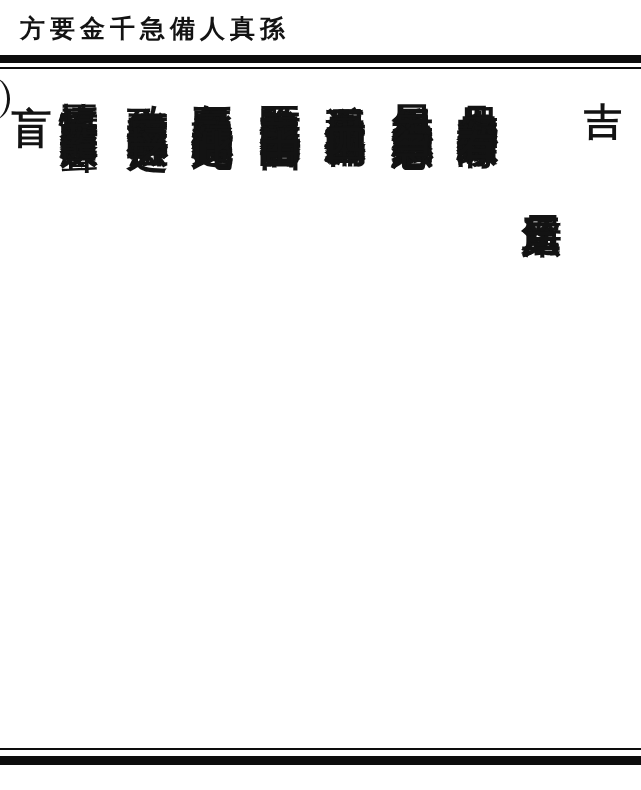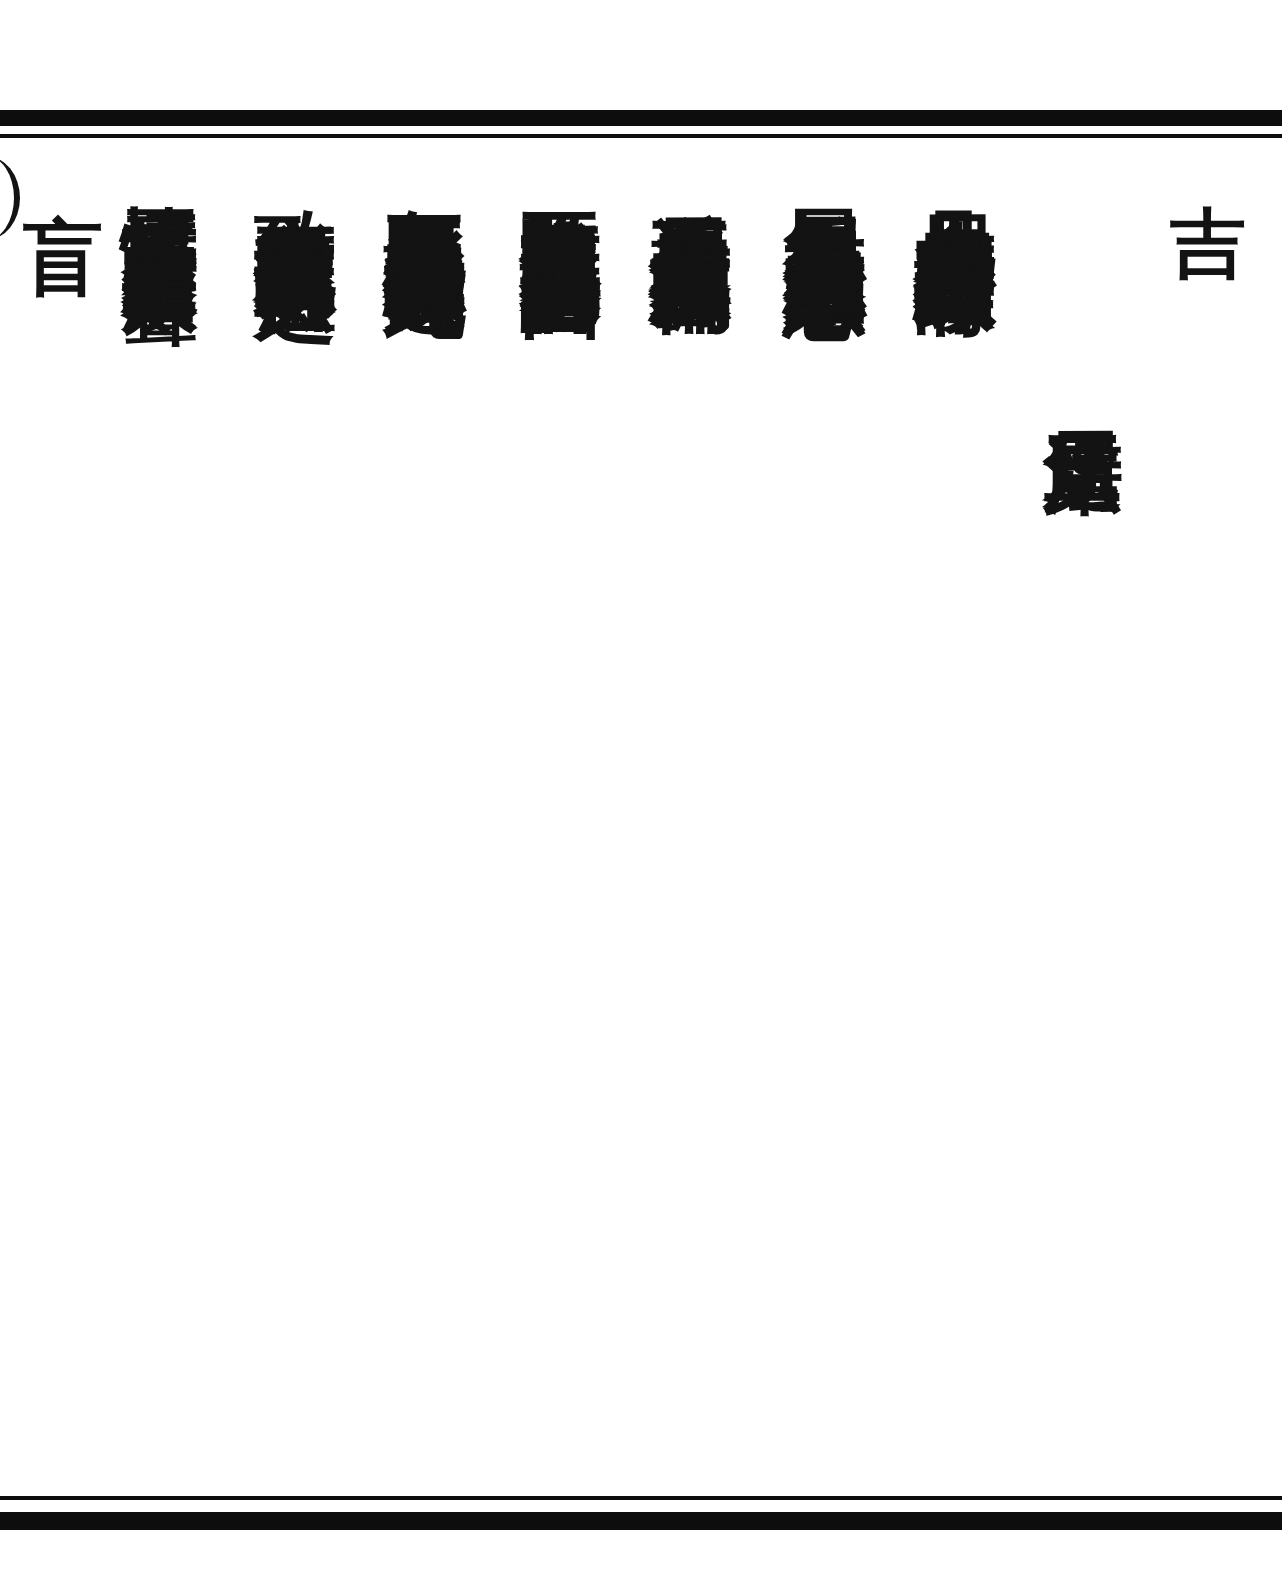--- a/index.html
+++ b/index.html
@@ -85,20 +85,21 @@
     height: 42px;
     border-right: 3.5px solid #131313;
     border-radius: 0 100% 100% 0 / 0 50% 50% 0;
   }
 </style>
 </head>
 <body>
 
 <div class="page">
 
+  <div class="running-header">方要金千急備人真孫</div>
 
   <div class="rule rule-top-thick"></div>
   <div class="rule rule-top-thin"></div>
 
   <div class="vcol folio-col">吉</div>
 
   <div class="vcol title-col">居處法第三</div>
 
   <div class="vcol body-col col-1">凡人居止之室必須周密勿令有細隙致有</div>
 

